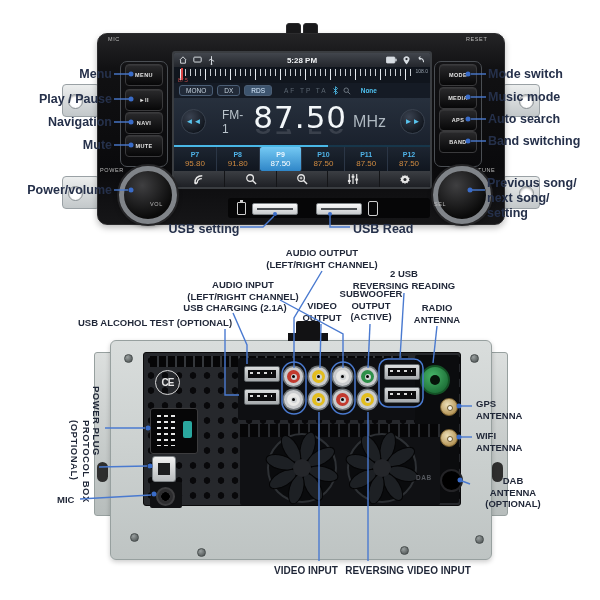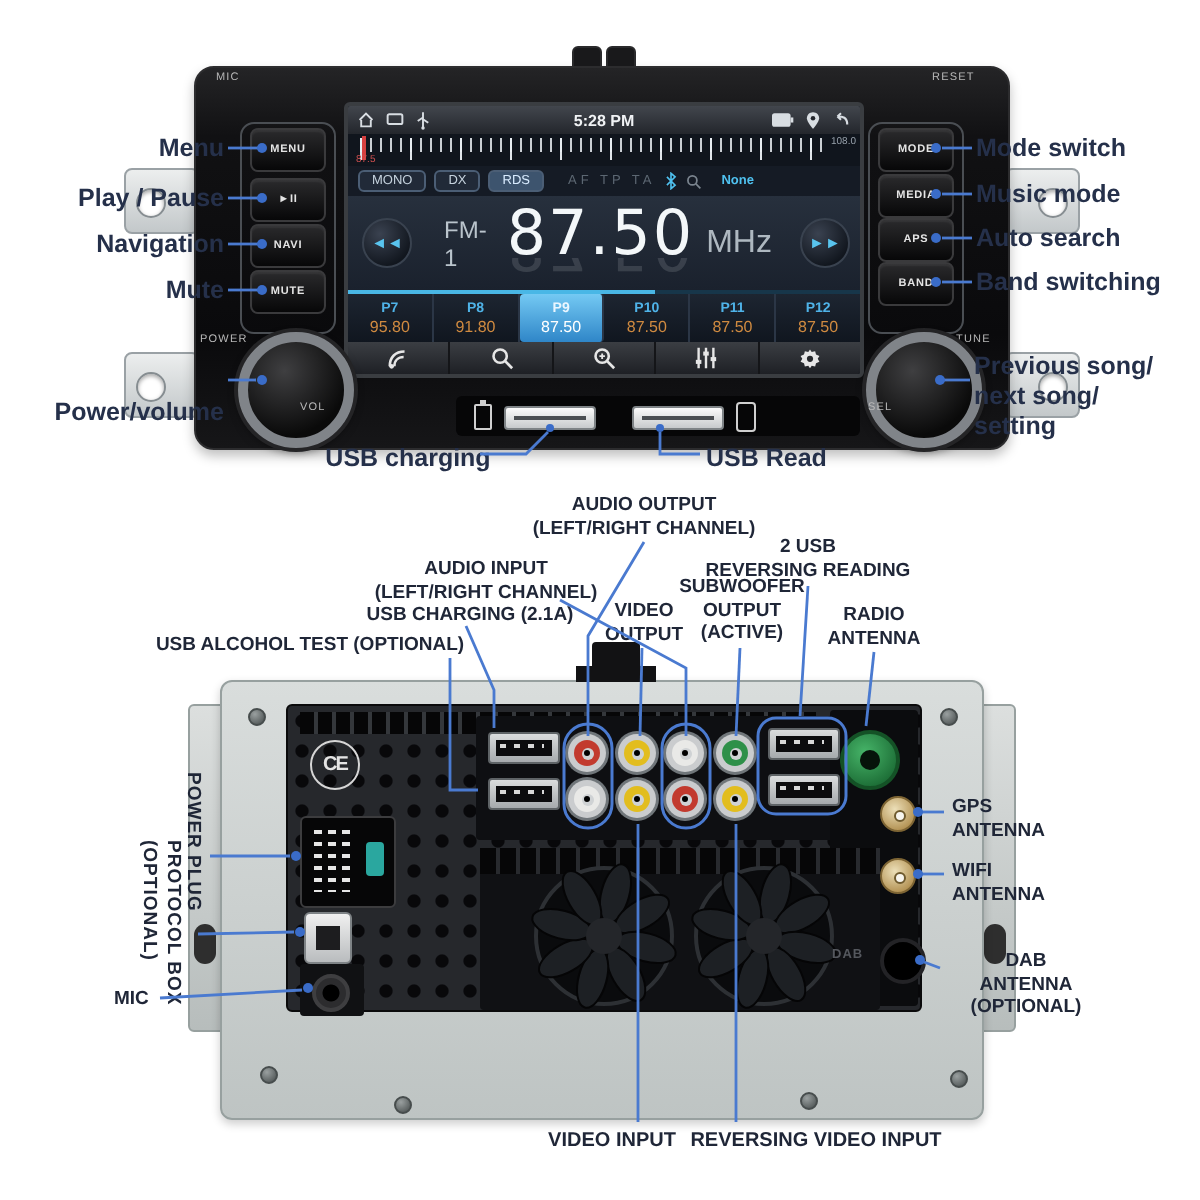--- a/index.html
+++ b/index.html
@@ -278,31 +278,31 @@
     </div>
   <div class="usbslot" style="left:316px;top:203px;">
       <i></i>
     </div>
   <div class="phoneico" style="left:368px;top:201px;"></div>
 
   <div class="fl ra" style="right:488px;top:67px;">Menu</div>
   <div class="fl ra" style="right:488px;top:92px;">Play / Pause</div>
   <div class="fl ra" style="right:488px;top:115px;margin-left:32px;">Navigation</div>
   <div class="fl ra" style="right:488px;top:138px;">Mute</div>
-  <div class="fl ra" style="right:488px;top:183px;margin-top:16px;">Power/volume</div>
+  <div class="fl ra" style="right:488px;top:183px;">Power/volume</div>
   <div class="fl" style="left:488px;top:67px;">Mode switch</div>
   <div class="fl" style="left:488px;top:90px;">Music mode</div>
   <div class="fl" style="left:488px;top:112px;">Auto search</div>
   <div class="fl" style="left:488px;top:134px;">Band switching</div>
   <div class="fl" style="left:487px;top:176px;">
     <span>Previous song/</span>
     <span>next song/</span>
     <span>setting</span>
   </div>
-  <div class="fl" style="left:204px;top:222px;transform:translateX(-50%);">USB charging</div>
+  <div class="fl" style="left:204px;top:222px;transform:translateX(-50%);">USB setting</div>
   <div class="fl" style="left:353px;top:222px;">USB Read</div>
 
   <div class="wing" style="left:94px;"></div>
   <div class="wing" style="left:488px;"></div>
   <div class="wslot" style="left:97px;top:462px;"></div>
   <div class="wslot" style="left:492px;top:462px;"></div>
   <div class="plate"></div>
   <div class="abs" style="left:296px;top:321px;width:24px;height:20px;background:#121214;border-radius:2px;"></div>
   <div class="abs" style="left:288px;top:333px;width:40px;height:8px;background:#121214;"></div>
 

